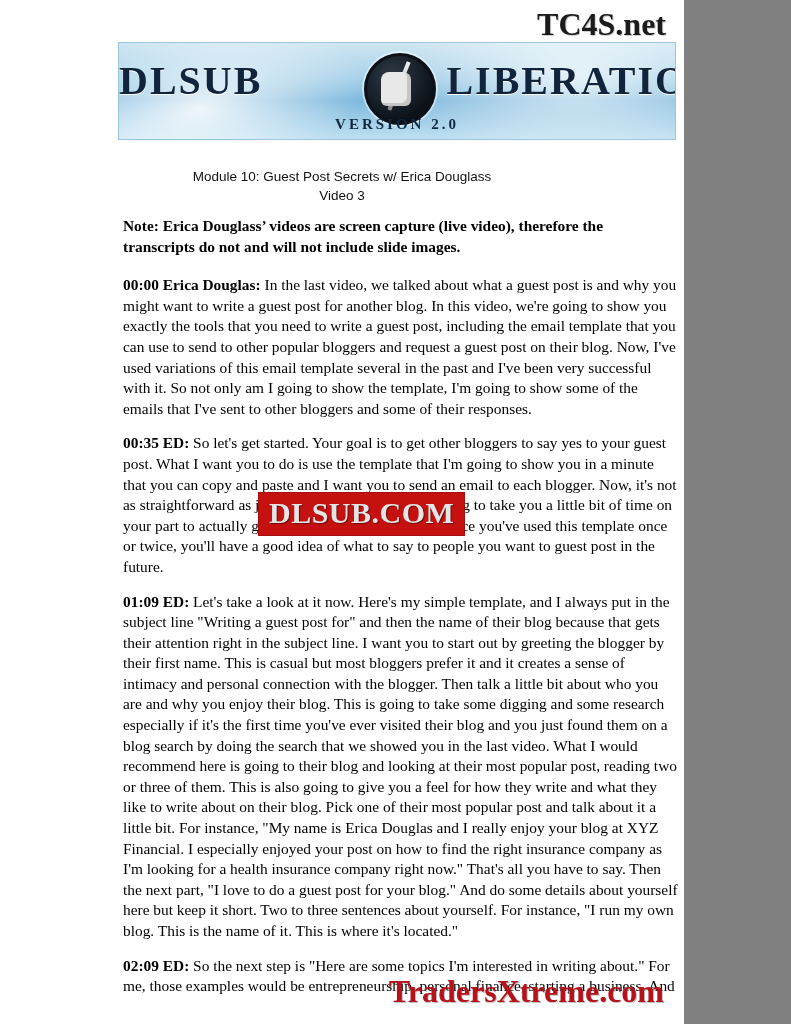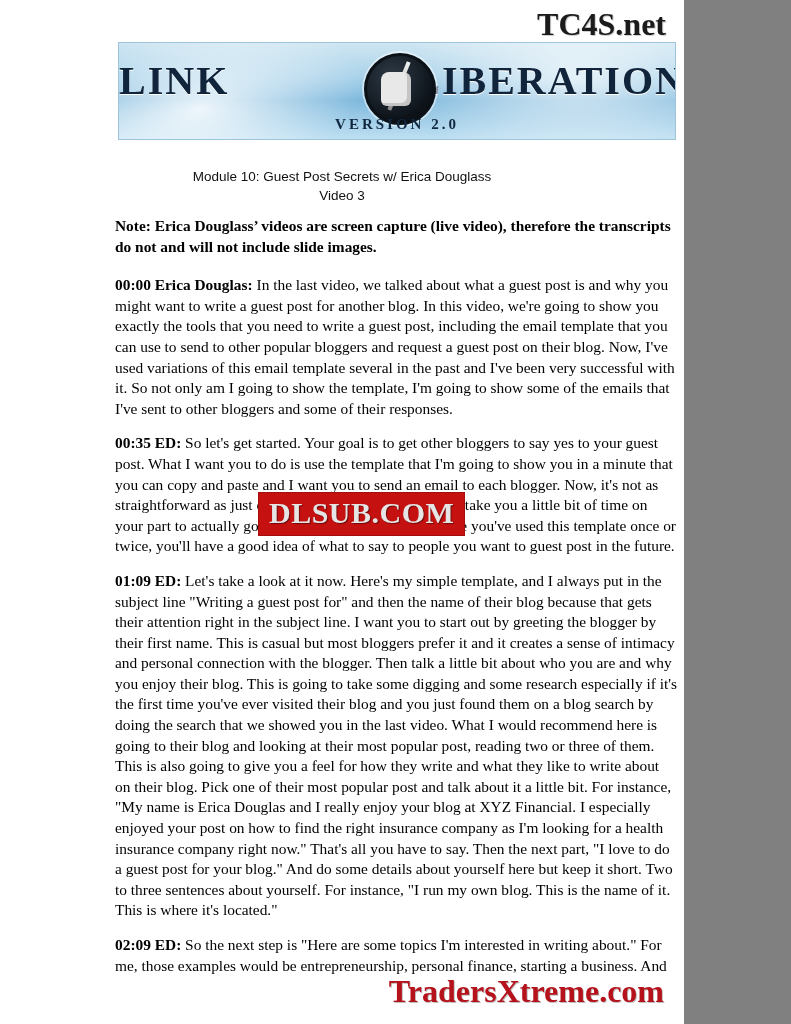--- a/index.html
+++ b/index.html
@@ -136,21 +136,21 @@
   
   .body {
     position: absolute;
     top: 216px;
     left: 115px;
     width: 563px;
     font-size: 15.4px;
     line-height: 20.6px;
     text-align: left;
   }
-  .body p { margin: 0 0 14px 0; }
+  .body p { margin: 0 0 14px 8px; }
   .body p.note { font-weight: bold; margin-bottom: 18px; }
   .ts { font-weight: bold; }
   
   .dlsub {
     position: absolute;
     top: 492px;
     left: 258px;
     background: #c61111;
     color: #e5e5e5;
     font-family: "Liberation Serif", serif;
@@ -178,21 +178,21 @@
 
 <div class="page">
 
   <div class="tc4s">TC4S.net</div>
 
   <div class="banner-wrap">
     <div class="banner">
       <div class="swirl"></div>
       <div class="swirl2"></div>
       <div class="banner-text">
-        <span class="banner-word-left">LINK</span><span class="banner-word-right">LIBERATION</span>
+        <span class="banner-word-left">DLSUB</span><span class="banner-word-right">LIBERATION</span>
       </div>
       <div class="banner-emblem">
         <div class="pen"></div>
         <div class="fist"></div>
       </div>
       <div class="banner-version">VERSION 2.0</div>
     </div>
   </div>
 
   <div class="module-head">

